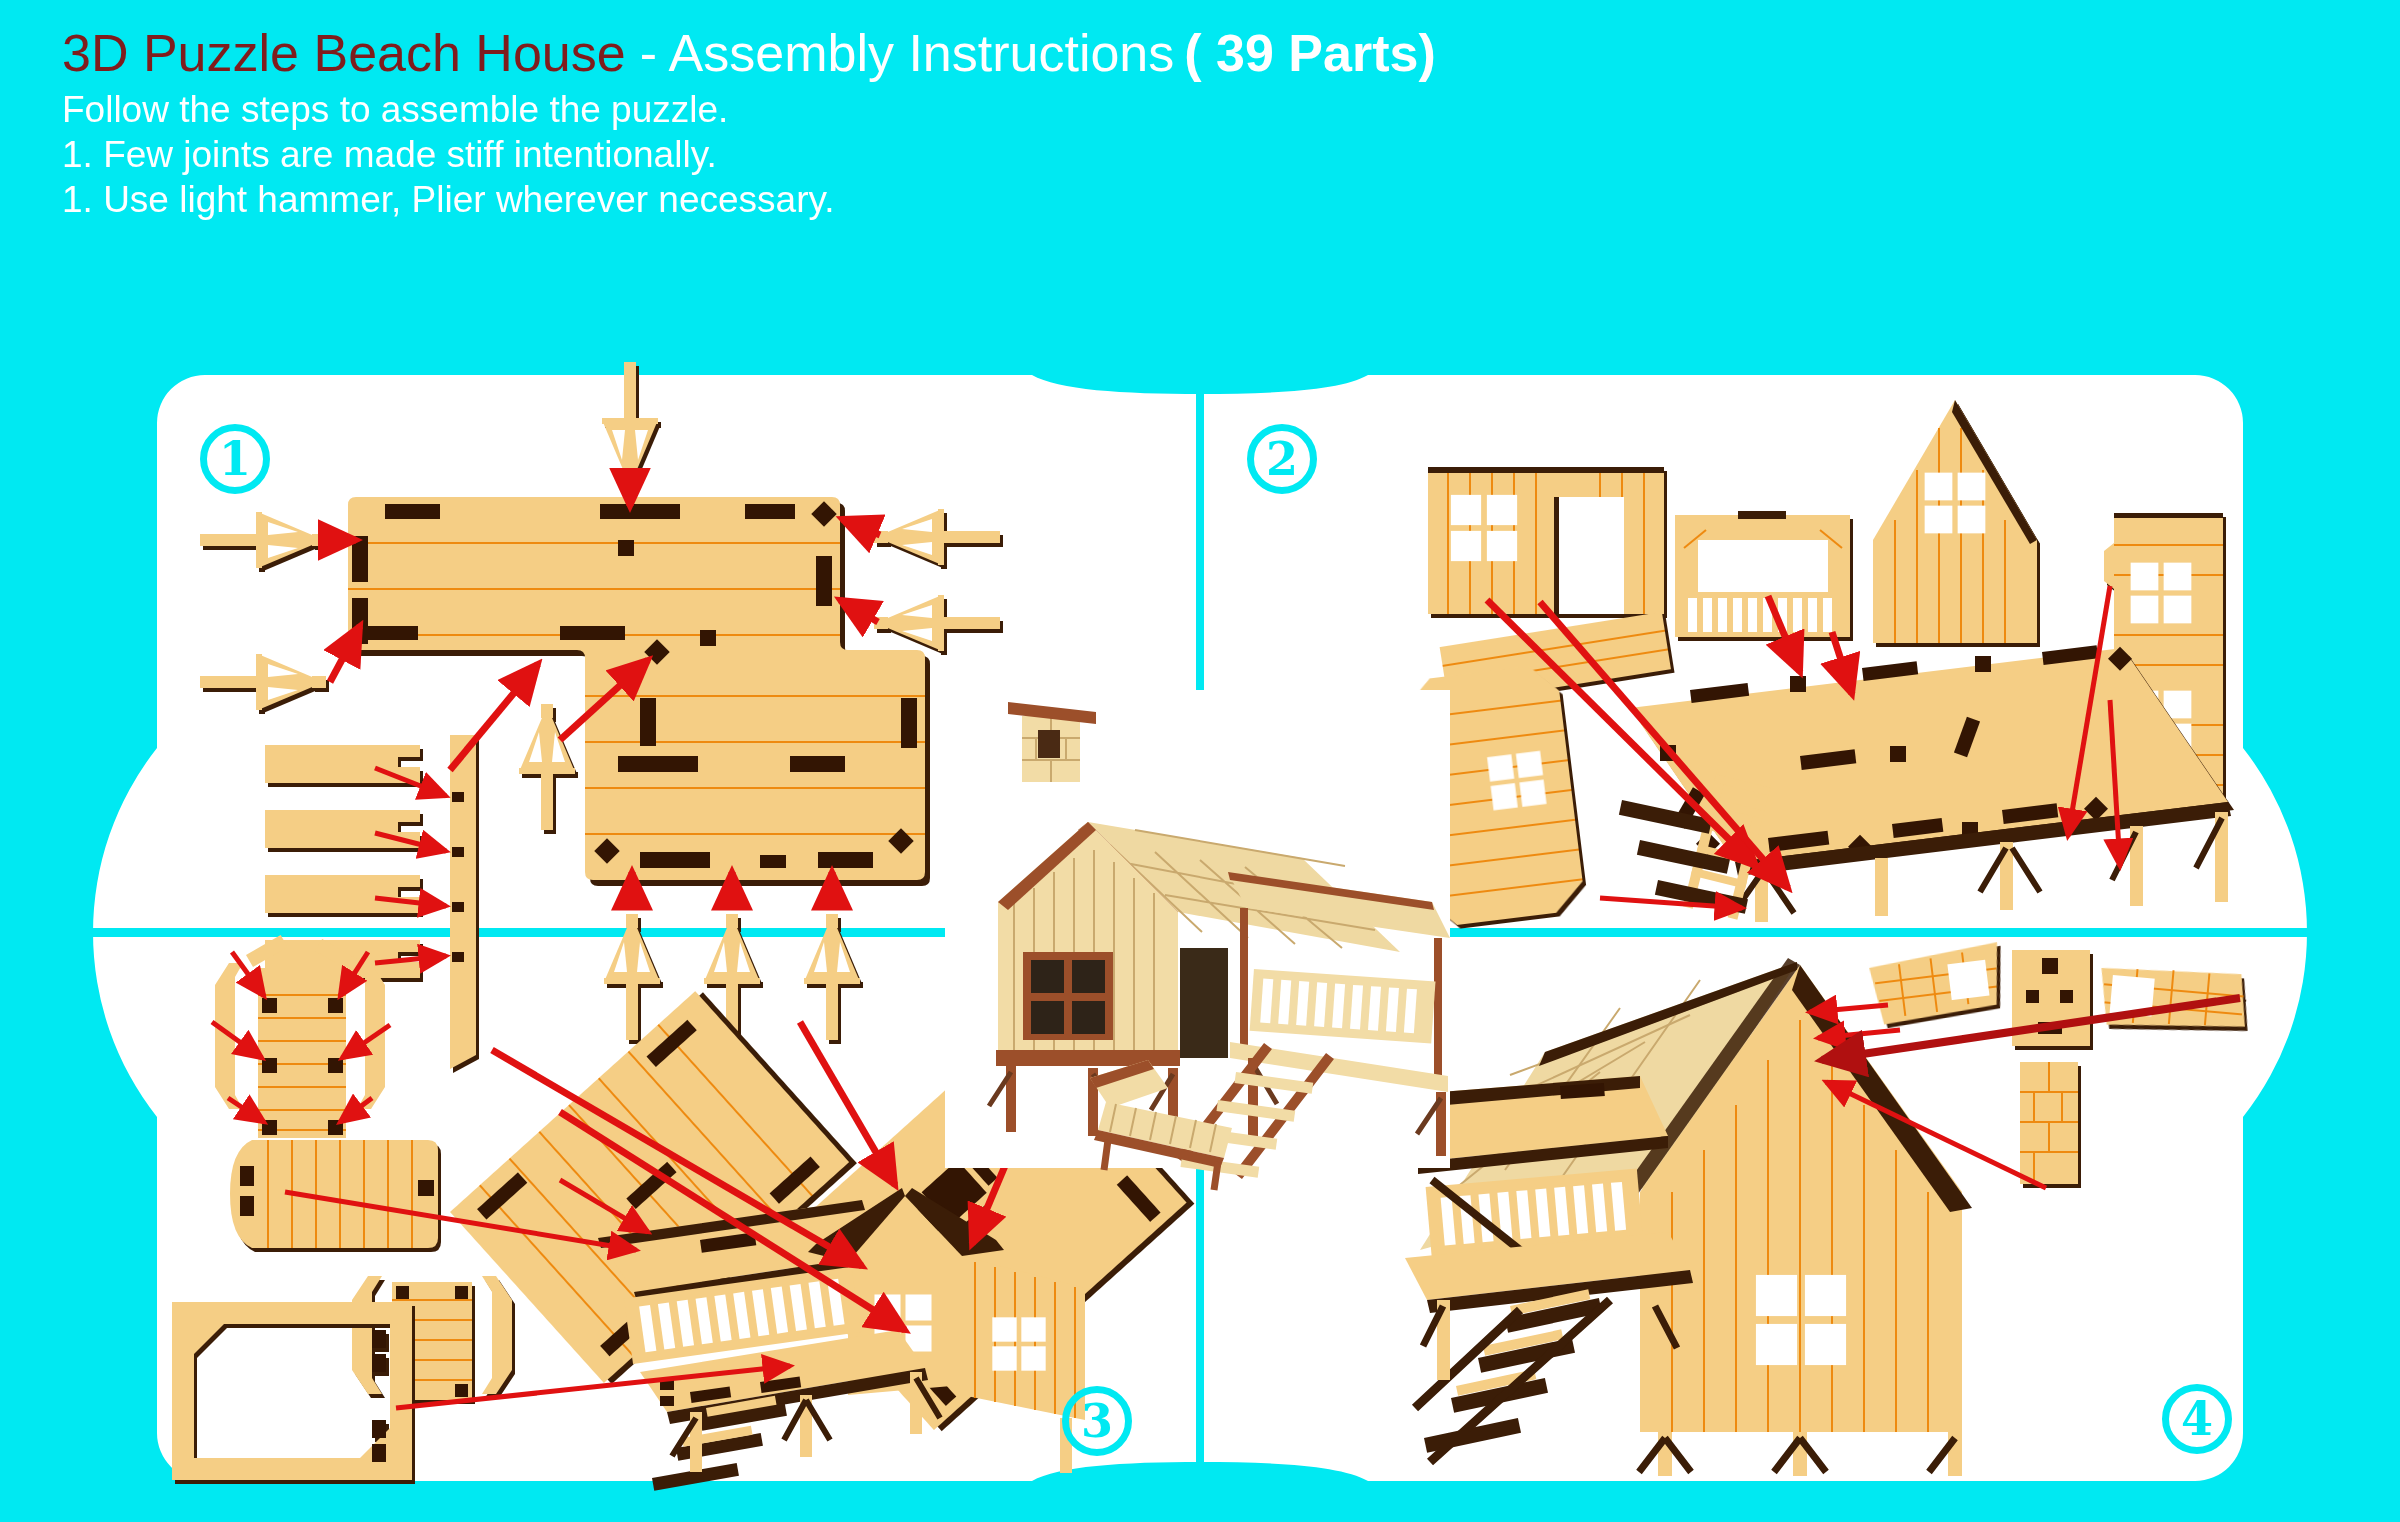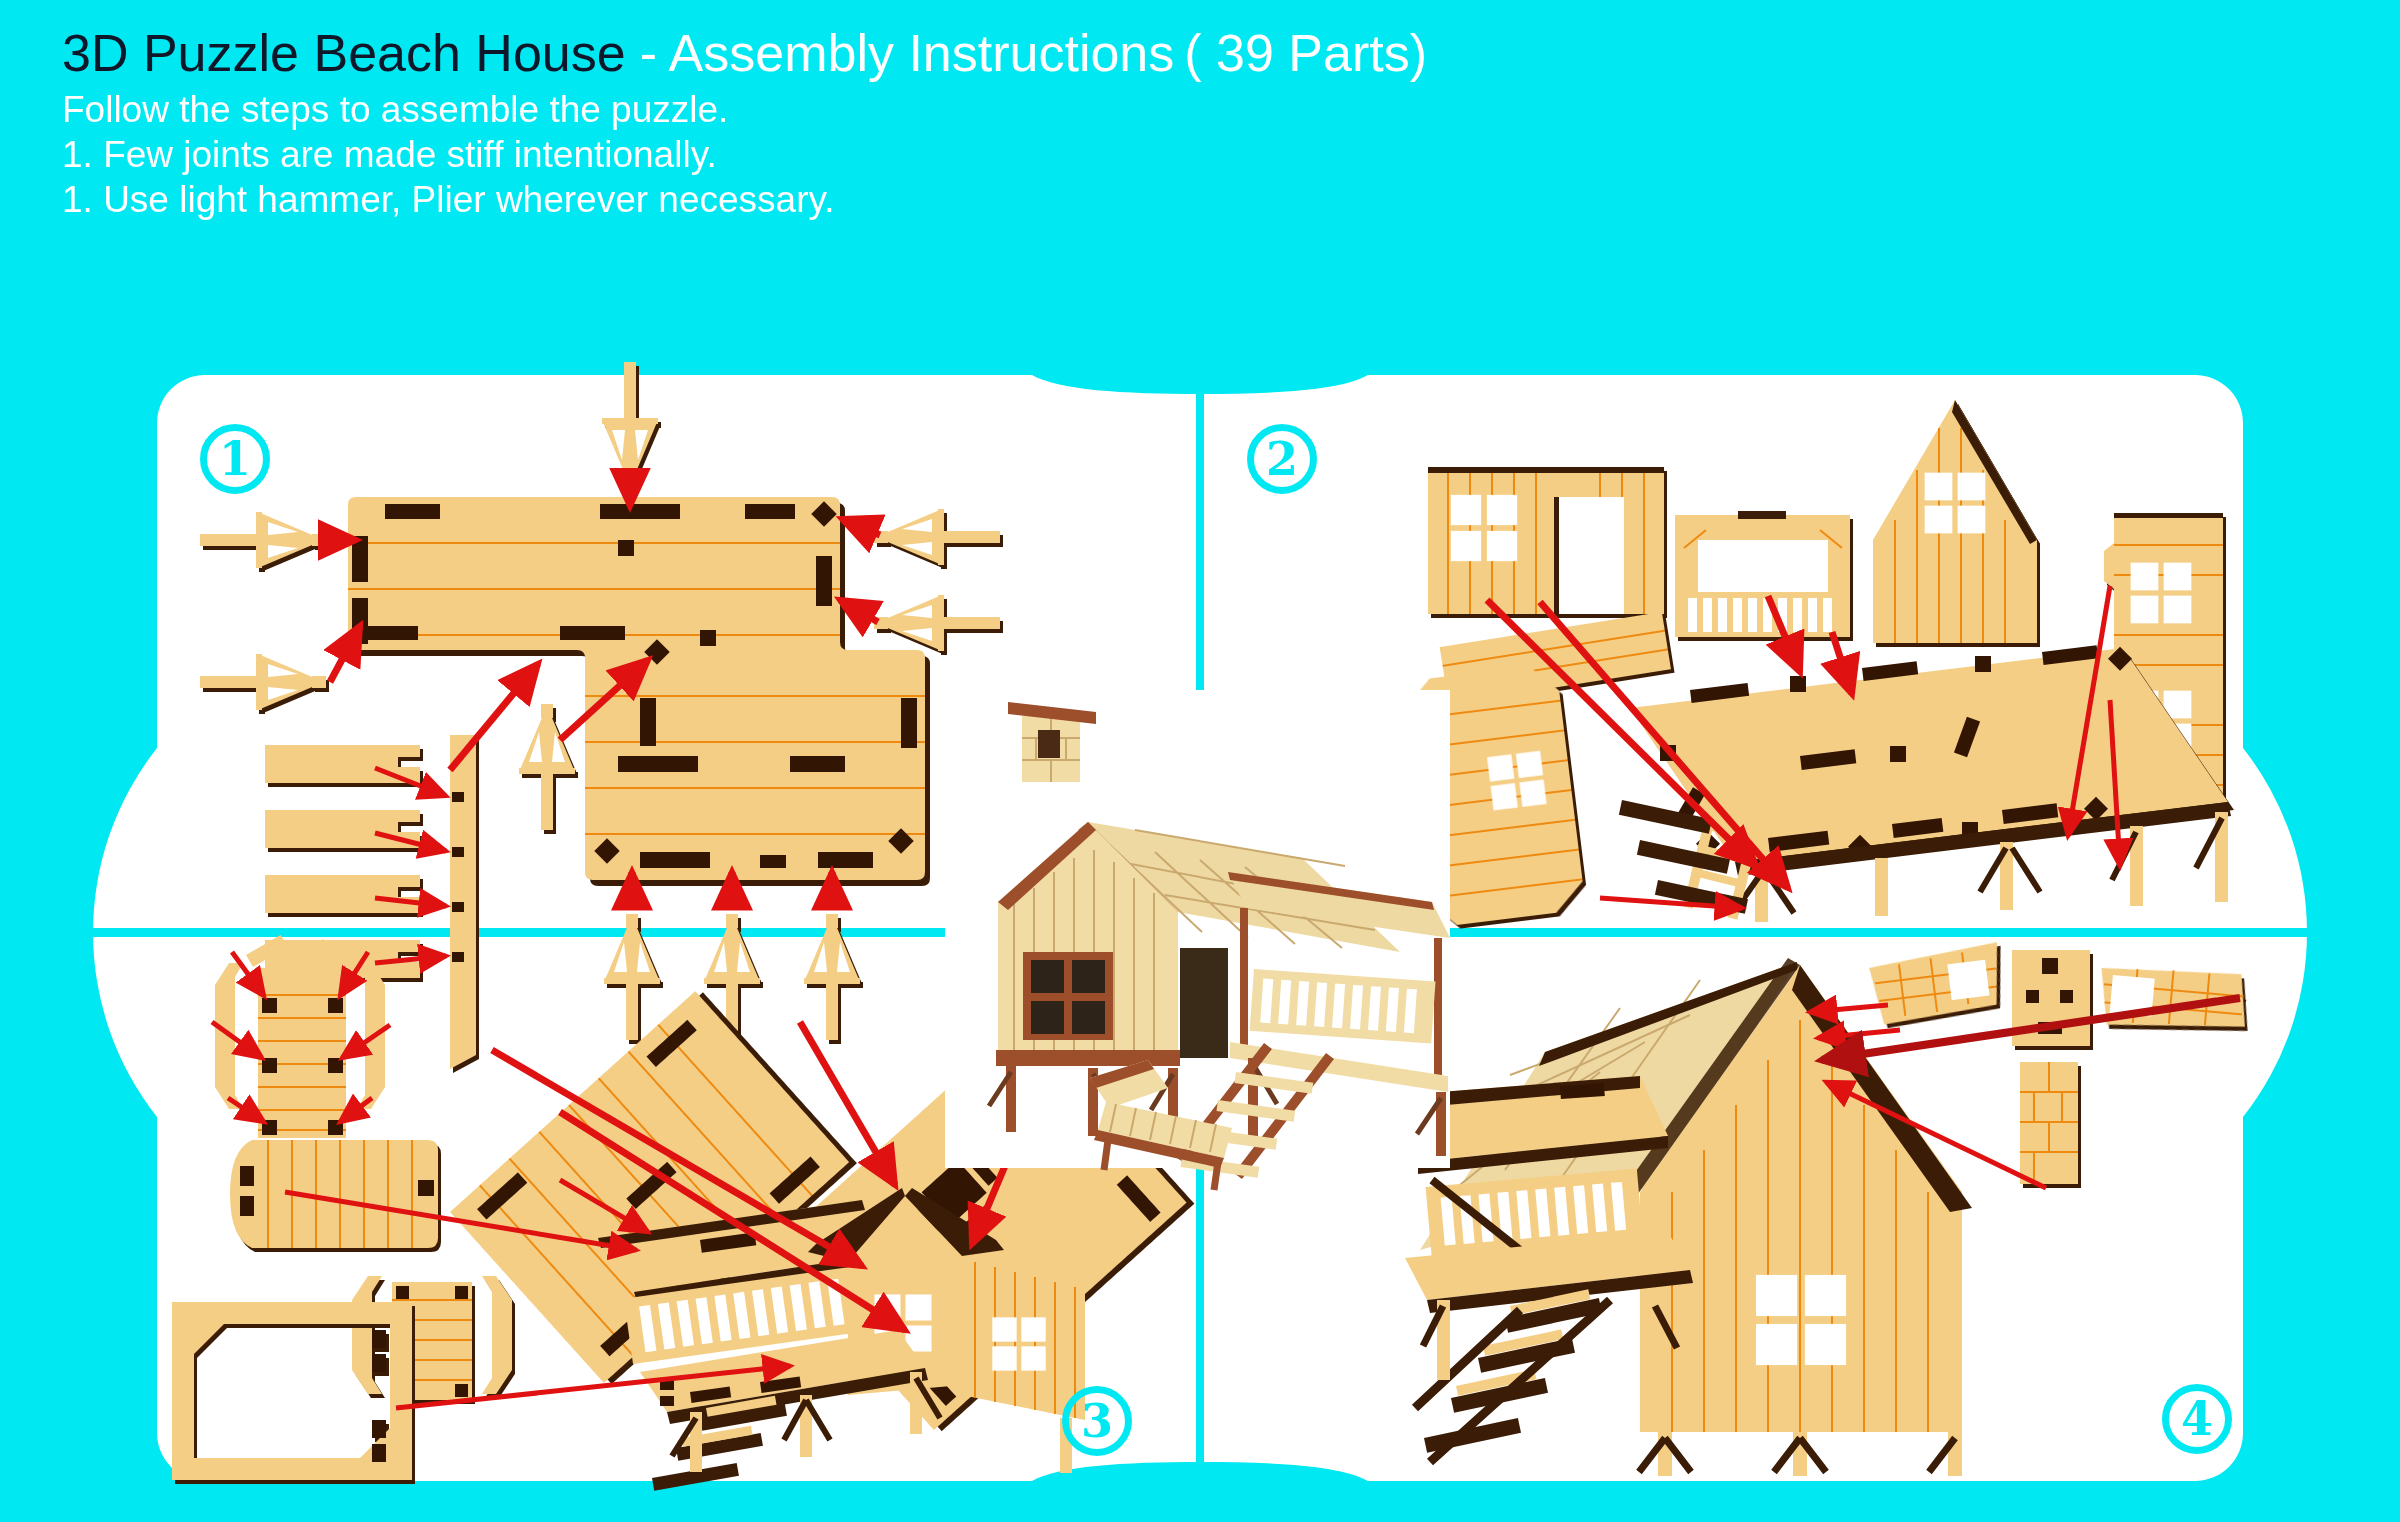--- a/index.html
+++ b/index.html
@@ -1,23 +1,23 @@
 <!DOCTYPE html>
 <html><head>
 <meta charset="utf-8">
 <style>
   html,body{margin:0;padding:0;background:#00E9F2;}
   #sheet{position:relative;width:2400px;height:1522px;background:#00E9F2;overflow:hidden;
          font-family:"Liberation Sans",sans-serif;}
   
   #header{position:absolute;left:62px;top:26px;z-index:5;}
   #page-title{margin:0;font-size:52px;font-weight:400;line-height:1.05;white-space:nowrap;}
-  .t-yellow{color:#0f172a;}
+  .t-yellow{color:#7f1d1d;}
   .t-white{color:#FFFFFF;margin-left:14px;}
-  .t-bold{font-weight:400;margin-left:10px;}
+  .t-bold{font-weight:700;margin-left:10px;}
   #instructions{margin-top:6px;color:#FFFFFF;font-size:37px;line-height:45px;}
   
   .badge{position:absolute;z-index:6;width:56px;height:56px;border:7px solid #00E9F2;
          border-radius:50%;display:flex;align-items:center;justify-content:center;
          color:#00E9F2;background:transparent;
          font-family:"DejaVu Serif",serif;font-weight:700;font-size:46px;line-height:1;}
   
   #diagram{position:absolute;left:0;top:0;z-index:1;}
   .wood{fill:#F5CE85;}
   .wood2{fill:#F2DCA6;}

